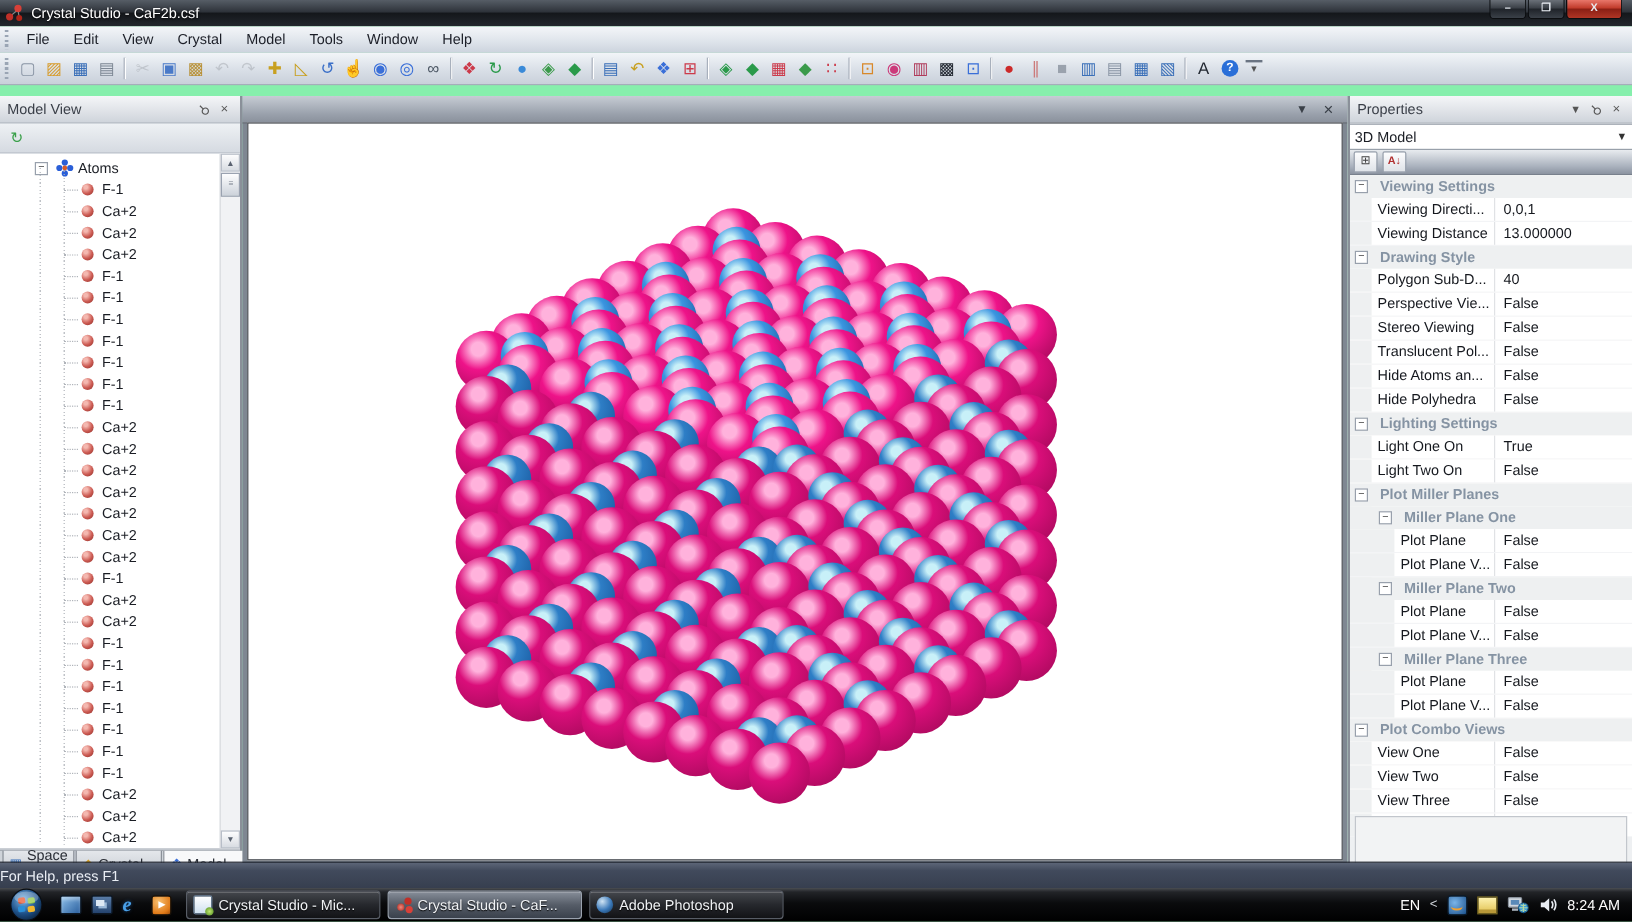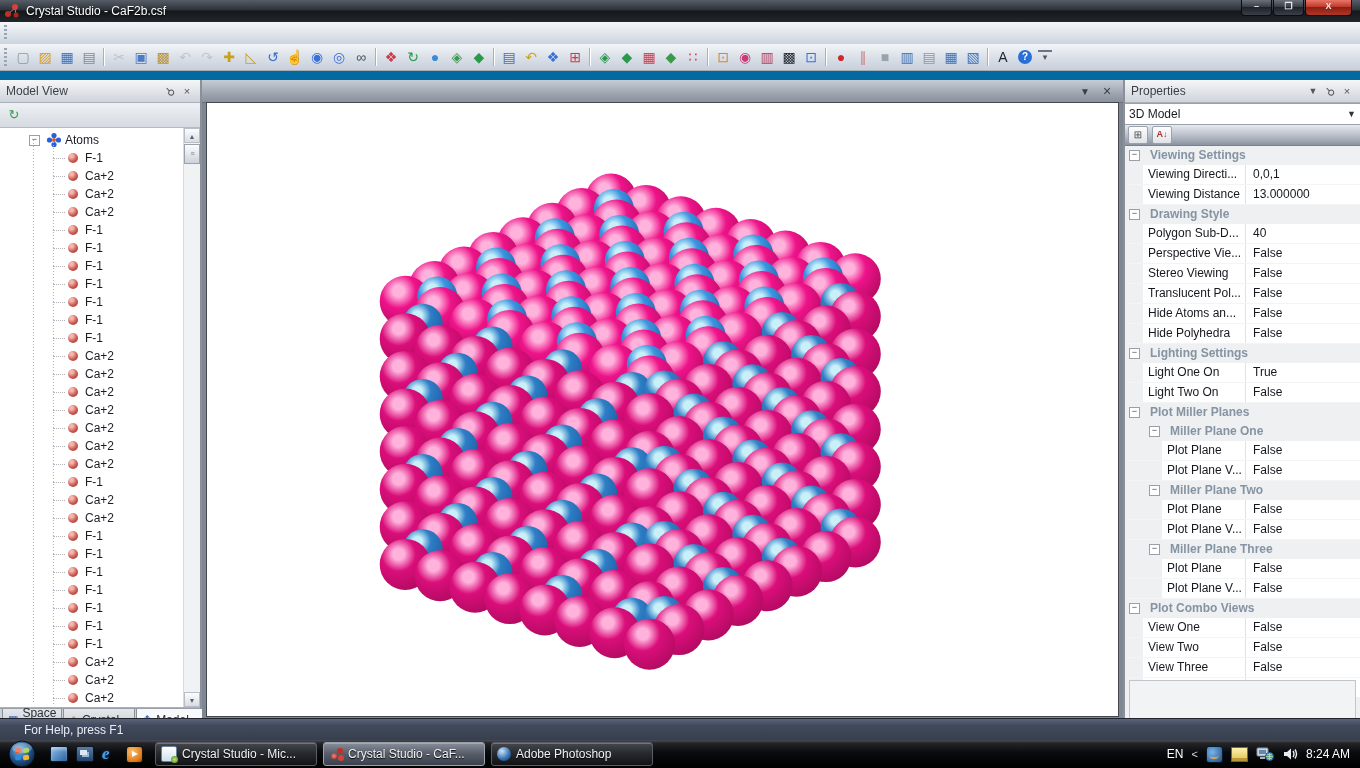--- a/index.html
+++ b/index.html
@@ -1,17 +1,17 @@
 <!DOCTYPE html>
 <html><head>
 <meta charset="utf-8">
 <style>
   html,body{margin:0;padding:0;background:#000;}
   #screen{position:relative;width:1360px;height:768px;overflow:hidden;
-    font-family:"Liberation Sans",sans-serif;font-size:12px;color:#1a1d24;background:#0369a1;}
+    font-family:"Liberation Sans",sans-serif;font-size:12px;color:#1a1d24;background:#86efac;}
   
   .titlebar{position:absolute;left:0;top:0;width:1360px;height:22px;
     background:linear-gradient(#565d66 0%,#2e333a 45%,#14171b 50%,#23272d 100%);
     display:flex;align-items:center;color:#fff;}
   .titlebar .title{margin-left:6px;font-size:12px;text-shadow:0 1px 2px #000;}
   .app-icon{width:16px;height:16px;margin-left:4px;display:inline-block;}
   .wincontrols{position:absolute;right:8px;top:0;display:flex;gap:1px;}
   .winbtn{width:29px;height:15px;border:1px solid #0b0d10;border-top:none;border-radius:0 0 4px 4px;
     background:linear-gradient(#6a7078,#3a3f46 45%,#1f2329 50%,#3a4048);color:#e8ecf2;
     font-size:9px;line-height:13px;text-align:center;font-weight:bold;}
@@ -111,21 +111,21 @@
   .prow .pval{flex:1;border-left:1px solid #e0e2e5;padding-left:7px;align-self:stretch;}
   .gridfiller{height:19px;display:flex;background:#fff;}
   .gridfiller .gut{width:18px;background:#eef0f1;}
   .gridfiller .nm{width:102px;border-right:1px solid #e0e2e5;}
   .descbox{position:absolute;left:4px;right:4px;bottom:8px;height:38px;background:#f2f3f4;
     border:1px solid #c2c6cc;}
   
   .statusbar{position:absolute;left:0;top:718px;width:1360px;height:22px;
     background:linear-gradient(#5c6577,#414a5c 30%,#363e4e);color:#e9edf4;
     display:flex;align-items:center;border-top:1px solid #1f242e;}
-  .statusbar .help{padding-left:24px;flex:1;}
+  .statusbar .help{padding-left:0;flex:1;}
   .sseg{border-left:1px solid #262c38;box-shadow:inset 1px 0 0 #566076;padding-left:8px;
     height:100%;line-height:22px;box-sizing:border-box;white-space:nowrap;overflow:hidden;}
   
   .taskbar{position:absolute;left:0;top:740px;width:1360px;height:28px;
     background:linear-gradient(#4a4d52 0%,#222428 12%,#0a0b0d 45%,#000 100%);
     display:flex;align-items:center;}
   .orb{position:relative;width:28px;height:28px;margin-left:8px;flex:none;}
   .quicklaunch{display:flex;align-items:center;gap:8px;margin-left:14px;}
   .ql{width:16px;height:14px;display:inline-block;}
   .ql-desktop{background:linear-gradient(135deg,#8ec0ea,#2a5f9e);border:1px solid #0c1826;border-radius:2px;box-shadow:inset 0 3px 3px rgba(255,255,255,.35);}
@@ -177,20 +177,30 @@
     <span class="title">Crystal Studio - CaF2b.csf</span>
     <div class="wincontrols">
       <div class="winbtn">–</div>
       <div class="winbtn">❐</div>
       <div class="winbtn close">X</div>
     </div>
   </div>
 
   <div class="menubar">
     <span class="grip"></span>
+    <div style="display:flex">
+      <span class="menuitem">File</span>
+        <span class="menuitem">Edit</span>
+        <span class="menuitem">View</span>
+        <span class="menuitem">Crystal</span>
+        <span class="menuitem">Model</span>
+        <span class="menuitem">Tools</span>
+        <span class="menuitem">Window</span>
+        <span class="menuitem">Help</span>
+    </div>
   </div>
 
   <div class="toolbar">
     <span class="grip"></span>
     <div style="display:flex;align-items:center">
       <span class="tbicon" style="color: rgb(138, 149, 165);">
           <i>▢</i>
         </span>
         <span class="tbicon" style="color: rgb(215, 155, 42);">
           <i>▨</i>

